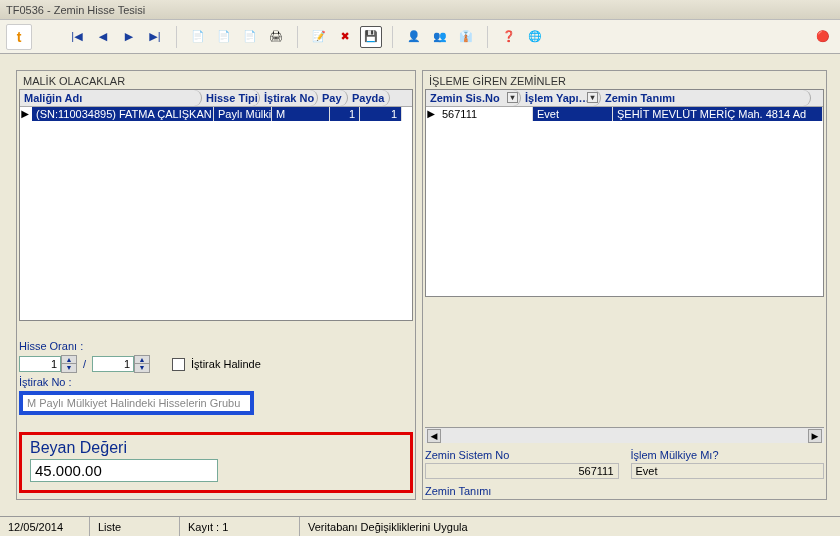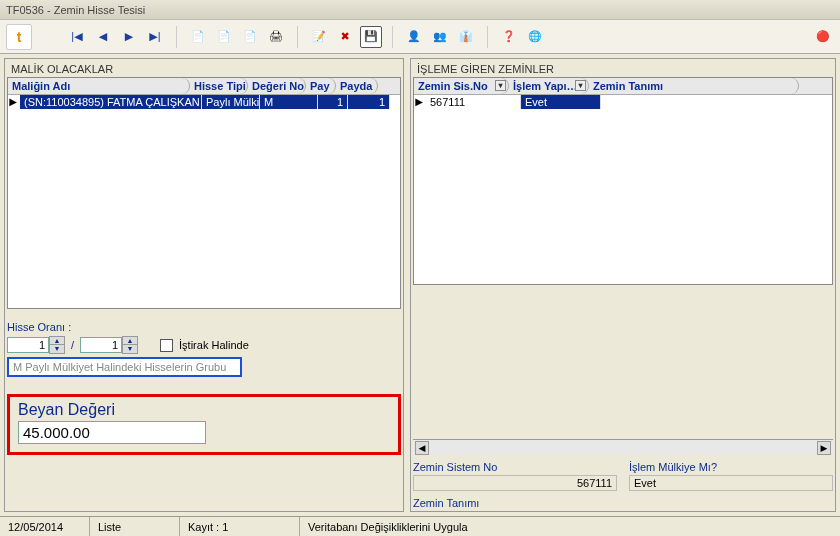--- a/index.html
+++ b/index.html
@@ -7,21 +7,21 @@
   body { width: 840px; height: 536px; background: #ece9d8; position: relative; }
 
   .titlebar { background: linear-gradient(#e8e4d6,#d6d2c2); height: 20px; line-height: 20px; padding: 0 6px; color: #444; border-bottom: 1px solid #bbb; }
 
   .toolbar { height: 34px; background: #f4f2e8; border-bottom: 1px solid #aaa; display: flex; align-items: center; padding: 0 6px; gap: 4px; }
   .toolbar .app-icon { width: 26px; height: 26px; display: inline-flex; align-items: center; justify-content: center; font-weight: bold; color: #e88a00; border: 1px solid #ccc; border-radius: 2px; background: #fff; margin-right: 30px; font-size: 14px; }
   .toolbar .tbtn { width: 22px; height: 22px; display: inline-flex; align-items: center; justify-content: center; border: 1px solid transparent; border-radius: 2px; cursor: pointer; }
   .toolbar .sep { width: 1px; height: 22px; background: #ccc; margin: 0 6px; }
   .toolbar .right { margin-left: auto; }
 
-  .main { position: absolute; top: 54px; left: 0; right: 0; bottom: 20px; padding: 4px; display: flex; gap: 6px; }
+  .main { position: absolute; top: 54px; left: 0; right: 0; bottom: 20px; padding: 16px; display: flex; gap: 6px; }
   .panel { flex: 1; background: #ece9d8; display: flex; flex-direction: column; border: 1px solid #999; padding: 2px; }
   .panel-left { flex: 0 0 400px; }
 
   .panel-header { background: #ece9d8; font-size: 11px; padding: 2px 4px; color: #333; }
   .grid { border: 1px solid #888; background: #fff; flex: 0 0 auto; }
   .grid-left { height: 232px; }
   .grid-right { height: 208px; }
 
   .grid-head { display: flex; background: #e8e8e8; border-bottom: 1px solid #aaa; }
   .grid-head .cell { padding: 2px 4px; border-right: 1px solid #aaa; color: #0b2b8f; font-weight: bold; font-size: 11px; white-space: nowrap; overflow: hidden; position: relative; border-radius: 8px; }
@@ -30,29 +30,29 @@
   .grid-row { display: flex; position: relative; }
   .grid-row .marker { position: absolute; left: -12px; top: 1px; width: 10px; text-align: center; color: #000; font-size: 10px; }
   .grid-row .cell { padding: 1px 4px; border-right: 1px solid #ddd; color: #fff; background: #0b2b8f; font-size: 11px; white-space: nowrap; overflow: hidden; }
   .grid-row .cell.edit { background: #fff; color: #000; }
 
   .grid-body { padding-left: 12px; background: #fff; height: calc(100% - 18px); overflow: hidden; }
 
   .scroll-h { height: 16px; background: #e8e8e8; border-top: 1px solid #999; display: flex; align-items: center; justify-content: space-between; padding: 0 2px; margin-top: auto; }
   .scroll-h .arrow { width: 14px; height: 14px; border: 1px solid #999; background: #ddd; display: flex; align-items: center; justify-content: center; font-size: 9px; cursor: pointer; }
 
-  .form-area { margin-top: 9px; font-size: 11px; color: #0b2b8f; }
+  .form-area { margin-top: 16px; font-size: 11px; color: #0b2b8f; }
   .form-row { display: flex; align-items: center; gap: 6px; margin: 3px 0; }
   .spin { display: inline-flex; align-items: center; }
   .spin input { width: 42px; text-align: right; padding: 1px 3px; border: 1px solid #7a9; font-size: 11px; }
   .spin .arrows { display: flex; flex-direction: column; border: 1px solid #999; }
   .spin .arrows span { width: 14px; height: 8px; font-size: 7px; text-align: center; line-height: 8px; background: #ddd; cursor: pointer; border-bottom: 1px solid #999; }
   .spin .arrows span:last-child { border-bottom: none; }
   .checkbox { width: 13px; height: 13px; border: 1px solid #555; background: #fff; display: inline-block; }
-  .text-input { border: 2px solid #1d4ed8; background: #fff; padding: 2px 4px; font-size: 11px; }
+  .text-input { border: 4px solid #1d4ed8; background: #fff; padding: 2px 4px; font-size: 11px; }
   .text-disabled { color: #888; }
 
   .highlight-box { border: 3px solid #e00000; padding: 4px 8px 8px 8px; margin-top: 14px; }
   .highlight-box .label { color: #0b2b8f; font-size: 16px; }
   .highlight-box input { width: 188px; font-size: 15px; padding: 2px 4px; border: 1px solid #7a9; margin-top: 2px; }
 
   .right-fields { margin-top: 6px; font-size: 11px; }
   .right-fields .fld-row { display: flex; gap: 12px; }
   .right-fields .fld { flex: 1; }
   .right-fields .fld .lbl { color: #0b2b8f; display: block; margin-bottom: 2px; }
@@ -98,21 +98,21 @@
 
 <div class="main">
 
   <div class="panel panel-left">
     <div class="panel-header">MALİK OLACAKLAR</div>
 
     <div class="grid grid-left">
       <div class="grid-head">
         <div class="cell" style="width:182px">Maliğin Adı</div>
         <div class="cell" style="width:58px">Hisse Tipi</div>
-        <div class="cell" style="width:58px">Değeri No</div>
+        <div class="cell" style="width:58px">İştirak No</div>
         <div class="cell" style="width:30px">Pay</div>
         <div class="cell" style="width:42px">Payda</div>
       </div>
       <div class="grid-body">
         <div class="grid-row">
           <span class="marker">▶</span>
           <div class="cell" style="width:182px">(SN:110034895) FATMA ÇALIŞKAN :</div>
           <div class="cell" style="width:58px">Paylı Mülkiye</div>
           <div class="cell" style="width:58px">M</div>
           <div class="cell" style="width:30px;text-align:right">1</div>
@@ -139,20 +139,23 @@
           <span class="arrows">
               <span>▲</span>
               <span>▼</span>
             </span>
         </span>
         <span style="width:10px"></span>
         <span class="checkbox"></span>
         <span style="color:#000">İştirak Halinde</span>
       </div>
       <div class="form-row">
+        <span>İştirak No :</span>
+      </div>
+      <div class="form-row">
         <span class="text-input text-disabled" style="width:235px">M Paylı Mülkiyet Halindeki Hisselerin Grubu</span>
       </div>
     </div>
 
     <div class="highlight-box">
       <div class="label">Beyan Değeri</div>
       <input value="45.000.00" style="">
     </div>
   </div>
 
@@ -163,20 +166,21 @@
       <div class="grid-head">
         <div class="cell" style="width:95px"><span>Zemin Sis.No</span><span class="drop">▾</span></div>
         <div class="cell" style="width:80px"><span>İşlem Yapı…</span><span class="drop">▾</span></div>
         <div class="cell" style="width:210px">Zemin Tanımı</div>
       </div>
       <div class="grid-body">
         <div class="grid-row">
           <span class="marker">▶</span>
           <div class="cell edit" style="width:95px">567111</div>
           <div class="cell" style="width:80px">Evet</div>
+          <div class="cell" style="width:210px">ŞEHİT MEVLÜT MERİÇ Mah. 4814 Ad</div>
         </div>
       </div>
     </div>
     <div class="scroll-h">
       <span class="arrow">◀</span>
       <span class="arrow">▶</span>
     </div>
 
     <div class="right-fields">
       <div class="fld-row">

